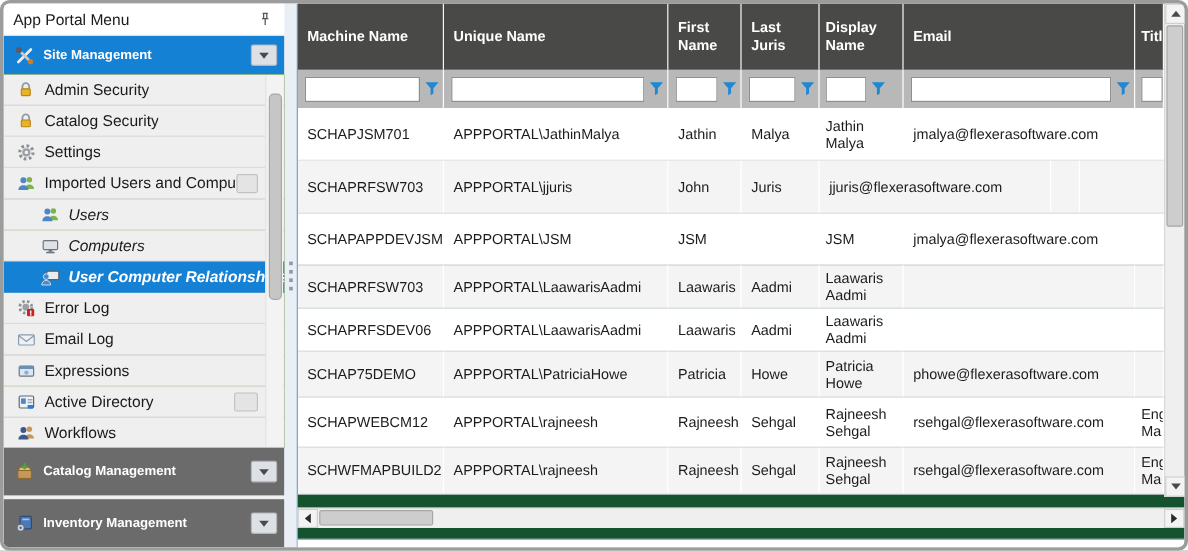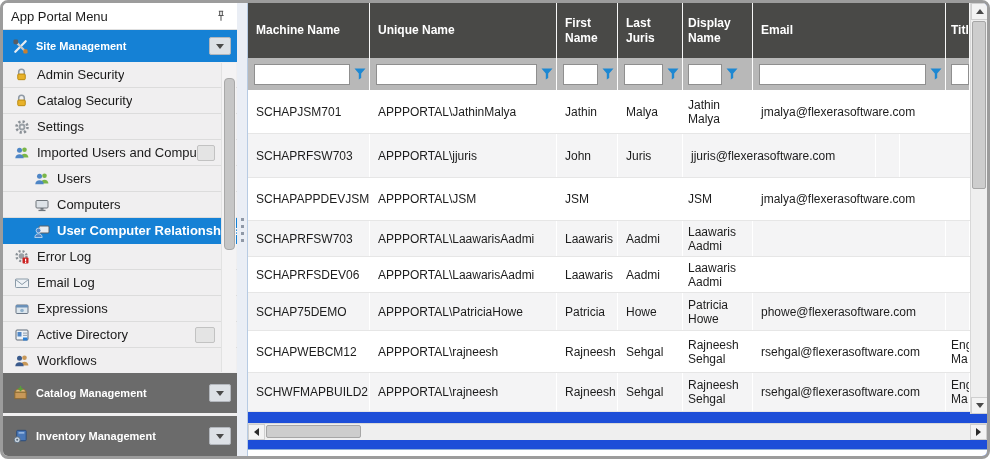--- a/index.html
+++ b/index.html
@@ -10,40 +10,40 @@
   .sidebar { width: 234px; display: flex; flex-direction: column; background: #f0eff0; }
   .sb-header { height: 27px; background: #fff; display: flex; align-items: center; padding: 0 8px; font-size: 13px; color: #1a1a1a; border-bottom: 1px solid #e0e0e0; }
   .sb-header .spacer { flex: 1; }
   .sb-band { height: 32px; display: flex; align-items: center; padding: 0 6px 0 9px; font-size: 11px; font-weight: bold; color: #fff; }
   .sb-band.blue { background: #1581d5; }
   .sb-band.dark { background: #6b6b6b; height: 40px; }
   .sb-band .lbl { margin-left: 7px; flex: 1; white-space: nowrap; overflow: hidden; }
   .dd-btn { width: 22px; height: 18px; background: #dde1e6; border: 1px solid #b2b6bc; display: flex; align-items: center; justify-content: center; border-radius: 2px; }
   .sb-list { flex: 1; position: relative; overflow: hidden; background: #4d7c0f; }
   .sb-item { height: 26px; display: flex; align-items: center; border-bottom: 1px solid #dcdcdc; padding-left: 10px; font-size: 13px; color: #1a1a1a; background: #f0eff0; }
-  .sb-item.ind { padding-left: 30px; }
+  .sb-item.ind { padding-left: 30px; font-style: italic; }
   .sb-item.sel { background: #1581d5; color: #fff; font-weight: bold; border-bottom-color: #1581d5; }
   .sb-item .lbl { margin-left: 7px; white-space: nowrap; overflow: hidden; }
   .sb-item .push { flex: 1; }
   .mini-btn { width: 20px; height: 16px; background: #e4e4e4; border: 1px solid #c2c2c2; border-radius: 2px; display: flex; align-items: center; justify-content: center; margin-right: 22px; }
   .ic { width: 17px; height: 17px; display: inline-flex; align-items: center; justify-content: center; flex: none; }
   .gap2 { height: 3px; background: #f0eff0; }
 
   
   .sb-scroll { position: absolute; top: 1px; right: 1px; bottom: 1px; width: 15px; background: #f4f3f4; border-left: 1px solid #e2e2e2; }
   .sb-scroll .arr { position: absolute; left: 0; width: 15px; height: 14px; display: flex; align-items: center; justify-content: center; }
   .sb-scroll .arr.up { top: 0; } .sb-scroll .arr.dn { bottom: 0; }
   .sb-thumb { position: absolute; left: 2px; top: 15px; width: 11px; height: 172px; background: #c6c6c6; border: 1px solid #a8a8a8; border-radius: 4px; }
 
   
   .splitter { width: 11px; background: #eaeef5; border-right: 1px solid #b7cbe3; display: flex; flex-direction: column; align-items: center; justify-content: center; gap: 4px; }
   .splitter i { width: 3px; height: 3px; background: #8f98a6; display: block; }
 
   
-  .main { flex: 1; display: flex; flex-direction: column; background: #1d4ed8; position: relative; gap: 9px; }
+  .main { flex: 1; display: flex; flex-direction: column; background: #14532d; position: relative; gap: 9px; }
   .grid-wrap { height: 411px; display: flex; }
   .grid { width: 722px; display: flex; flex-direction: column; overflow: hidden; }
   .hrow { height: 55px; background: #494947; display: flex; flex: none; }
   .hcell { color: #fff; font-weight: bold; font-size: 12px; display: flex; align-items: center; padding: 0 8px; border-right: 1px solid #f7f7f7; line-height: 15px; overflow: hidden; }
   .frow { height: 32px; background: #b8b8b8; display: flex; flex: none; }
   .fcell { display: flex; align-items: center; padding: 0 3px 0 6px; border-right: 1px solid #fdfdfd; gap: 3px; overflow: hidden; }
   .fcell input { height: 21px; border: 1px solid #8f8f8f; background: #fff; flex: 1; min-width: 12px; font-size: 12px; padding: 0 3px; font-family: "Liberation Sans", sans-serif; }
   .funnel { width: 13px; height: 13px; flex: none; display: flex; align-items: center; justify-content: center; }
   .rows { flex: 1; overflow: hidden; }
   .row { display: flex; border-bottom: 1px solid #e6e6e6; background: #fff; }

